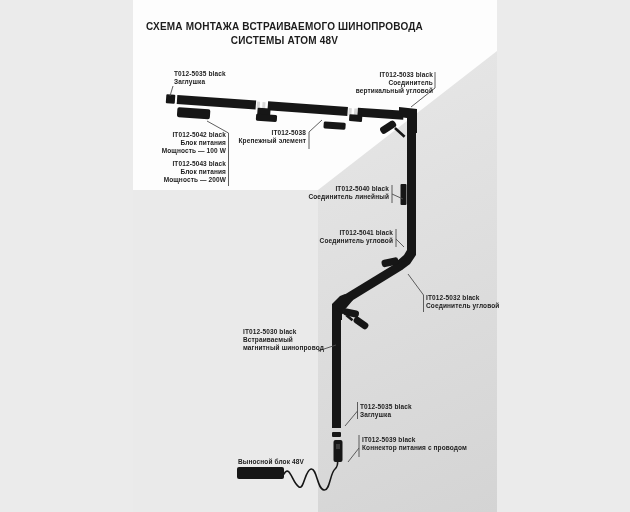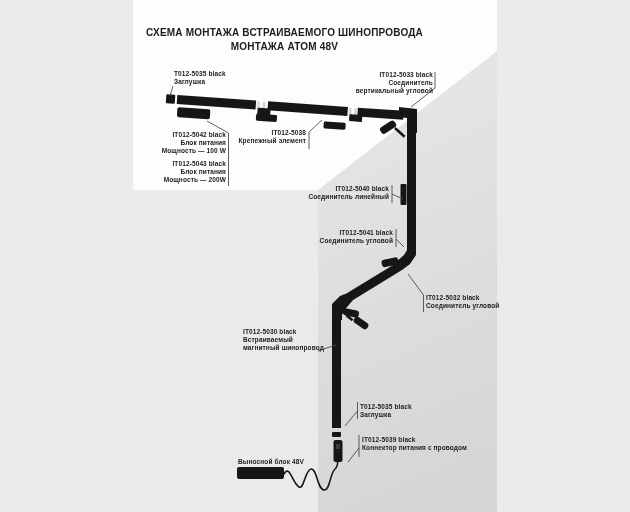--- a/index.html
+++ b/index.html
@@ -1,19 +1,19 @@
 <!DOCTYPE html>
 <html><head>
 <meta charset="utf-8">
 <style>
   html,body{margin:0;padding:0;background:#ebebeb;}
   #stage{position:relative;width:630px;height:512px;overflow:hidden;
          font-family:"Liberation Sans",sans-serif;}
   #scene{position:absolute;left:0;top:0;}
-  .title{position:absolute;left:133px;top:26px;width:303px;text-align:center;
+  .title{position:absolute;left:133px;top:20px;width:303px;text-align:center;
          font:700 10px/14px "Liberation Sans",sans-serif;color:#1c1c1c;letter-spacing:.2px;}
   .lbl{position:absolute;font:700 6.5px/8px "Liberation Sans",sans-serif;
        color:#1c1c1c;letter-spacing:.12px;white-space:nowrap;}
   .r{text-align:right;}
 </style>
 </head>
 <body>
 
 <div id="stage">
 
@@ -113,21 +113,21 @@
       <path d="M396,229 V247 M396,239 L404,247"></path>
       <path d="M423.5,312 V295 L408,274"></path>
       <path d="M318,351 L336,345"></path>
       <path d="M357.5,402 V419 M357.5,411 L345,426"></path>
       <path d="M359,435 V457 M359,448 L348,462"></path>
     </g>
   </svg>
 
   <div class="title">
     <div>СХЕМА МОНТАЖА ВСТРАИВАЕМОГО ШИНОПРОВОДА</div>
-    <div>МОНТАЖА ATOM 48V</div>
+    <div>СИСТЕМЫ ATOM 48V</div>
   </div>
 
   <div class="lbl" style="left:174px;top:70px">
     <div>T012-5035 black</div>
     <div>Заглушка</div>
   </div>
 
   <div class="lbl r" style="right:197px;top:71px">
     <div>IT012-5033 black</div>
     <div>Соединитель</div>

